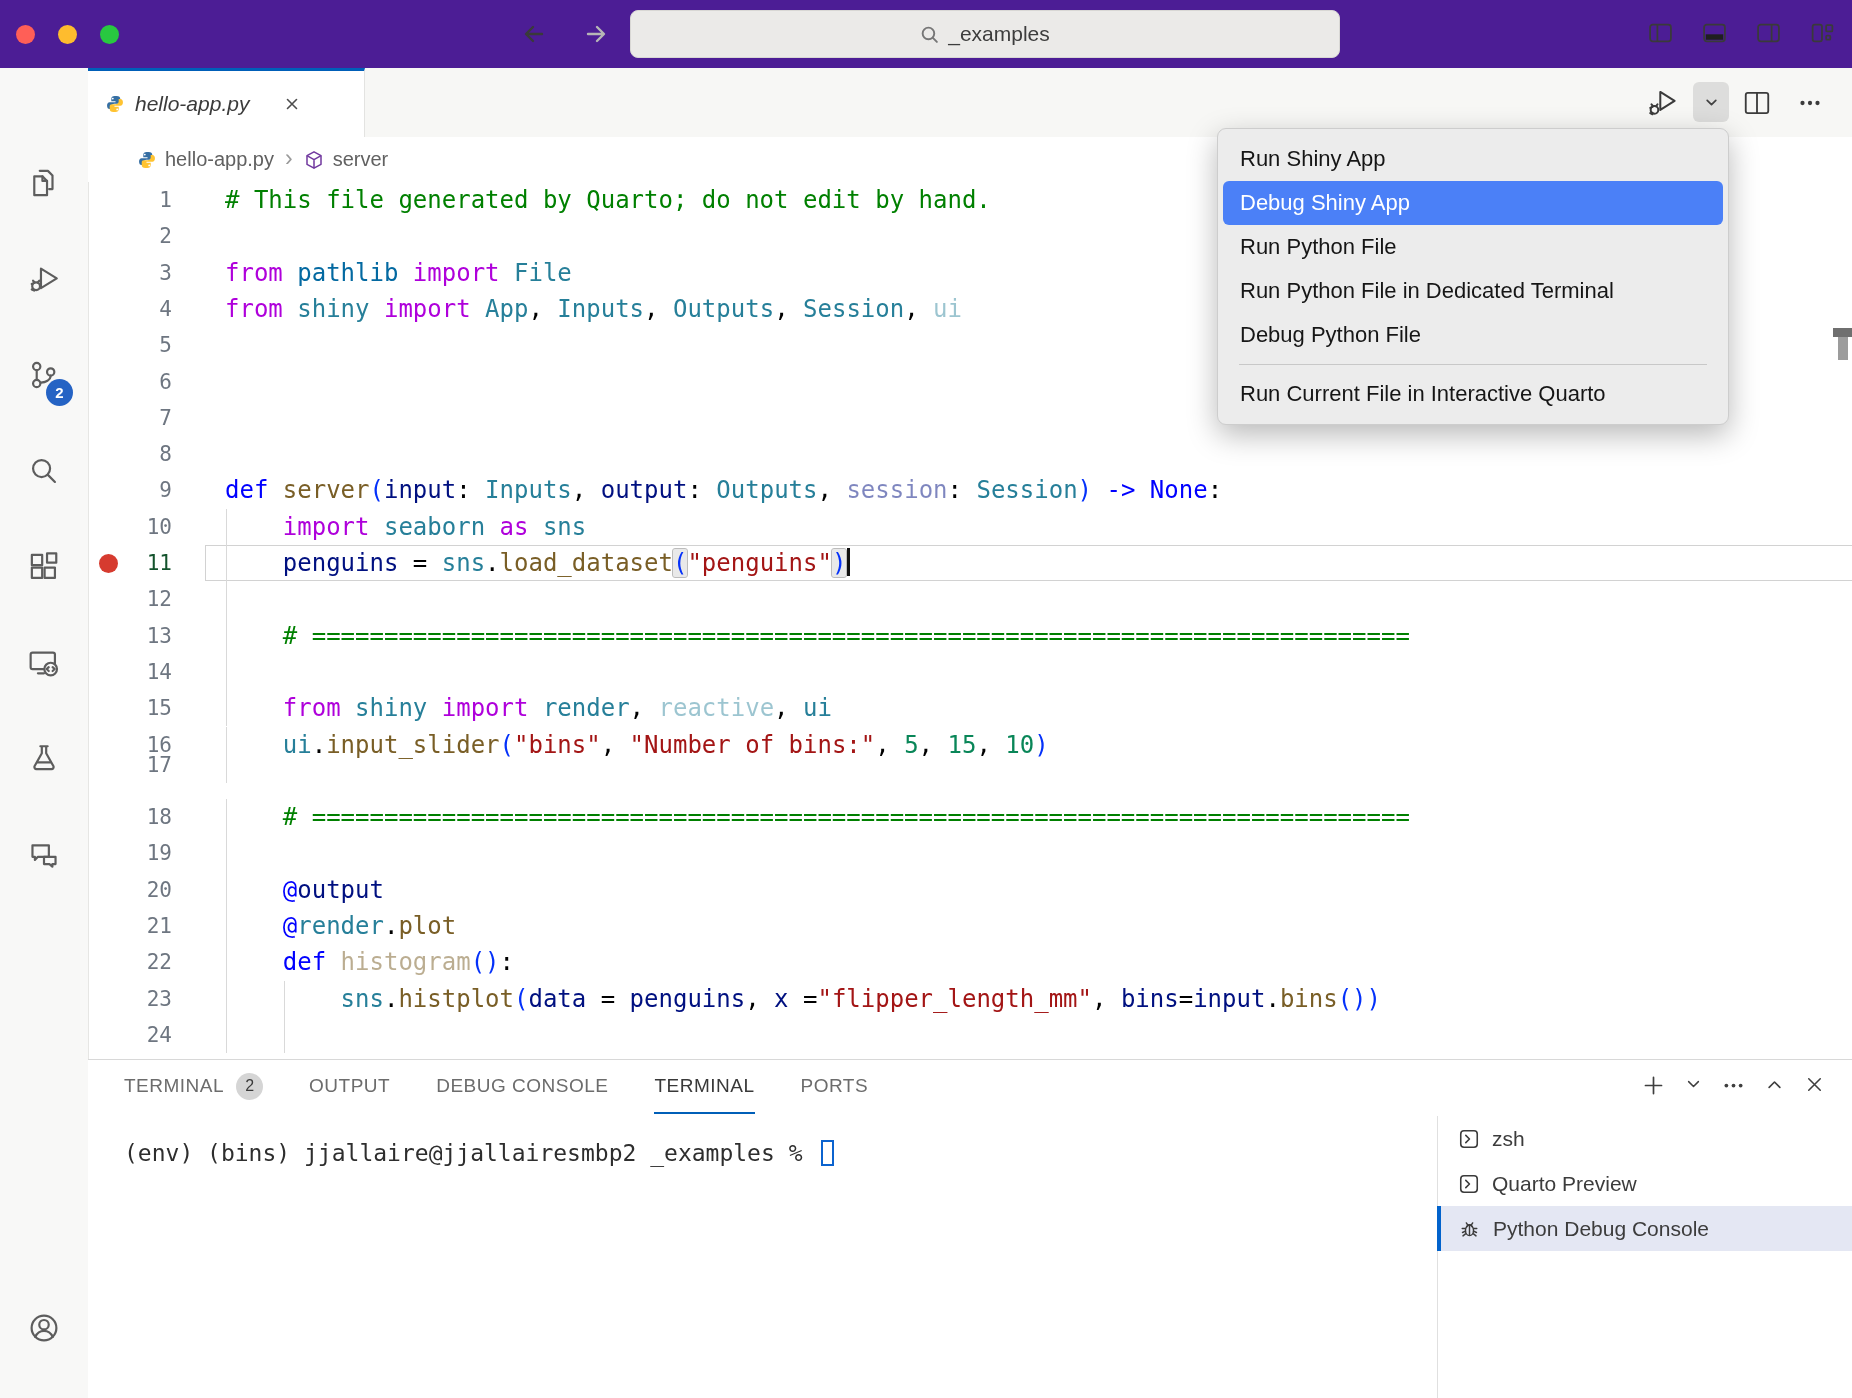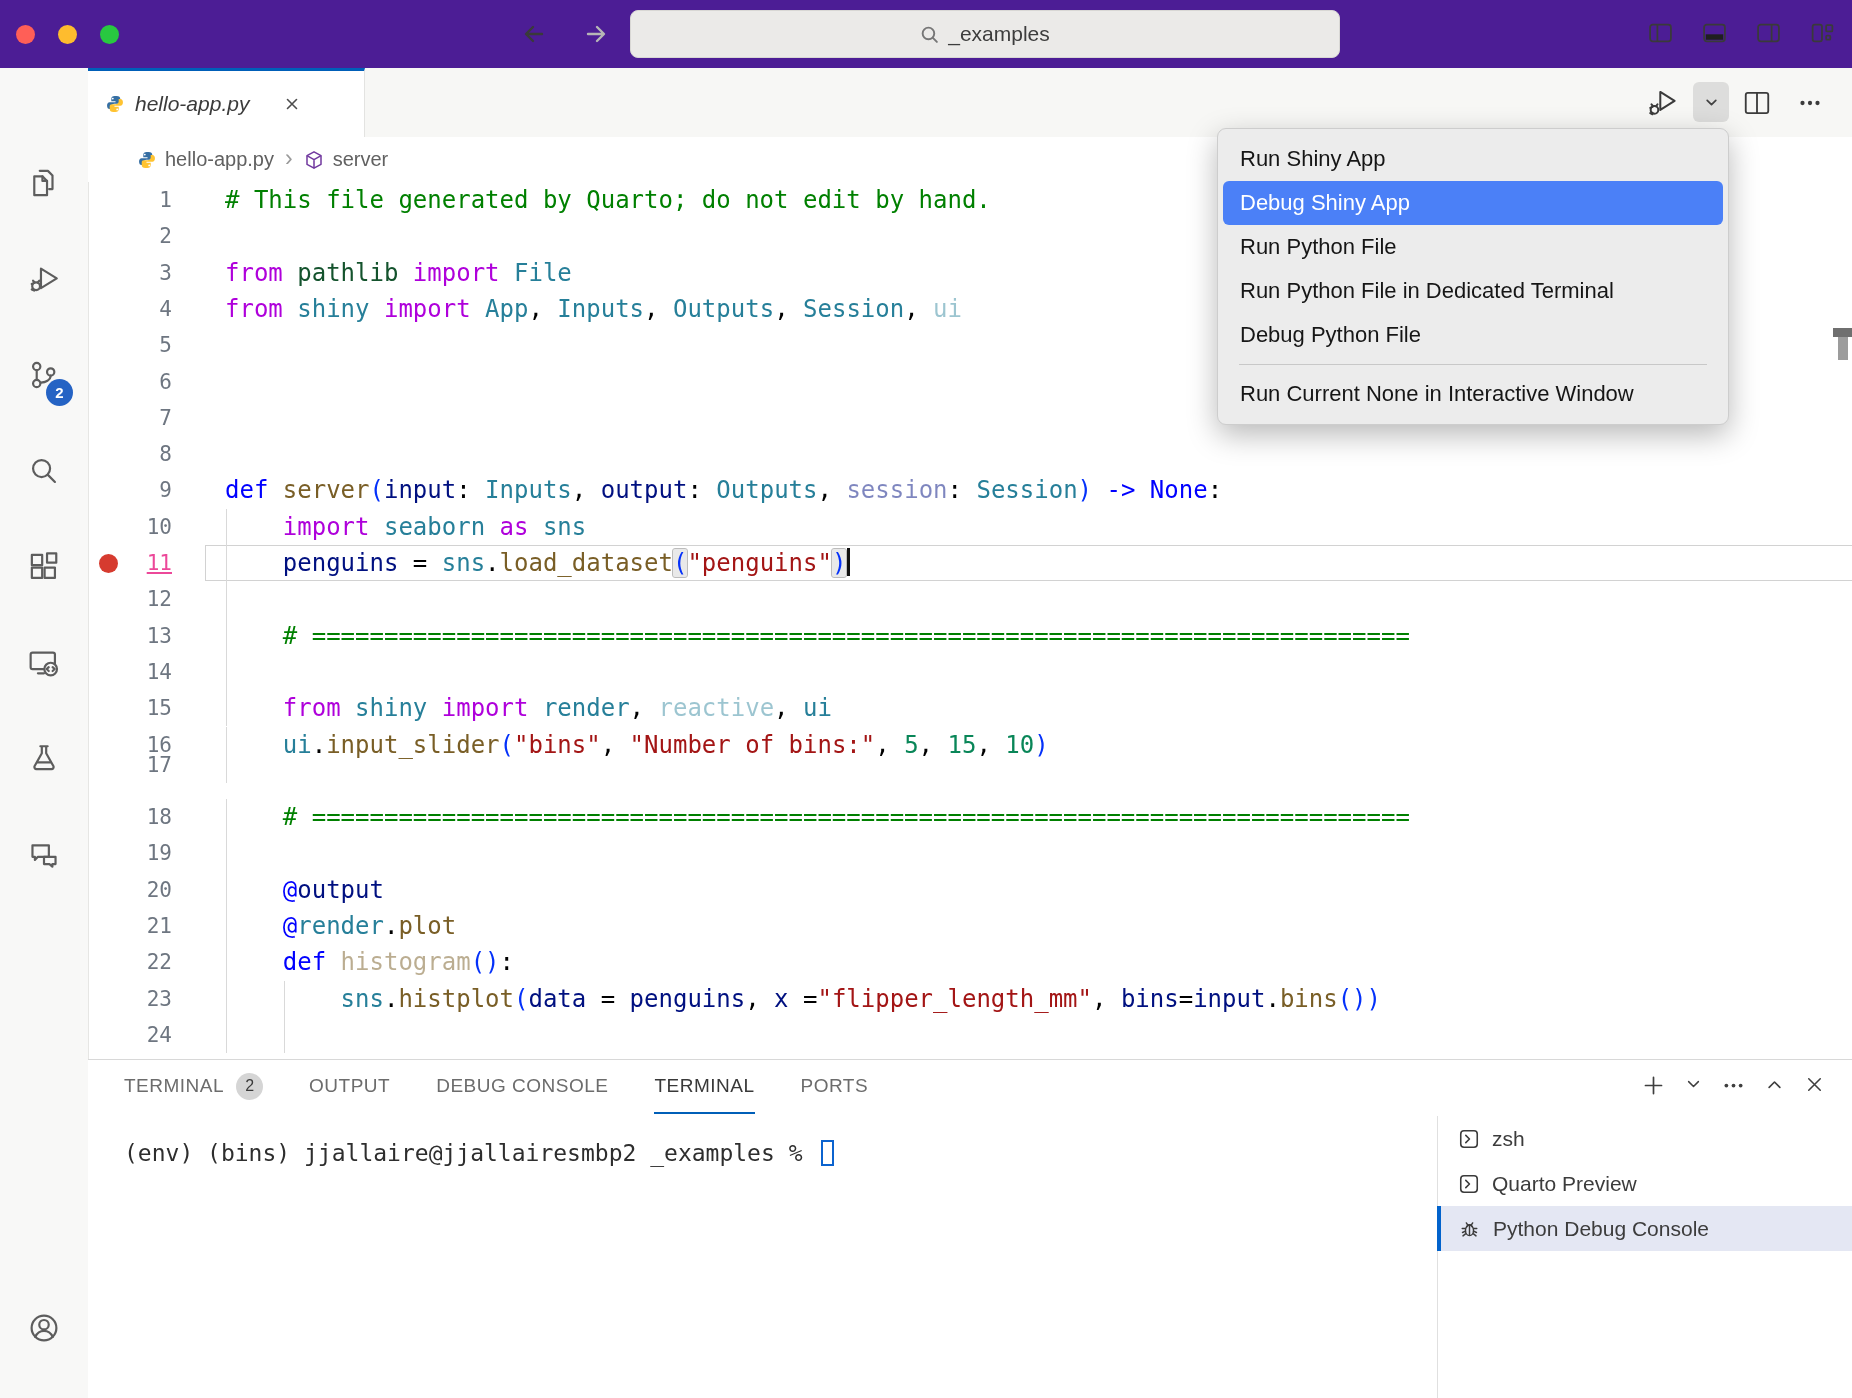--- a/index.html
+++ b/index.html
@@ -33,21 +33,21 @@
             display:flex;align-items:center;justify-content:center;}
   
   .breadcrumb{left:88px;top:137px;right:0;height:45px;background:#fff;display:flex;align-items:center;
               padding-left:50px;gap:9px;color:#616161;font-size:20px;}
   .crumb-sep{color:#9a9a9a;font-size:23px;line-height:20px;margin:0 2px 4px 2px;}
   
   .codearea{left:88px;top:182px;right:0;height:877px;overflow:hidden;}
   .row{position:absolute;left:0;right:0;height:36.3px;}
   .ln{position:absolute;left:0;top:0;width:84px;text-align:right;font-family:"DejaVu Sans Mono",monospace;
       font-size:21px;line-height:36.3px;color:#6e7681;}
-  .ln.active{color:#ec4899;text-decoration:underline;}
+  .ln.active{color:#14532d;}
   .bp{position:absolute;left:11px;top:9px;width:19px;height:19px;border-radius:50%;background:var(--breakpoint);}
   .guide{position:absolute;top:0;bottom:0;width:1px;background:#d9d9d9;}
   .clbox{position:absolute;left:117px;right:0;top:0;bottom:0;border:1px solid #d2d2d2;border-right:none;box-sizing:border-box;}
   .code{position:absolute;left:137px;top:0;white-space:pre;font-family:"DejaVu Sans Mono",monospace;
         font-size:24px;line-height:36.3px;color:#000;}
   .bracket-box{background:#e9e9e9;outline:1px solid #bcbcbc;border-radius:2px;}
   .caret{display:inline-block;width:3px;height:28px;background:#101010;vertical-align:-5px;margin-left:1px;}
   .scrollmark-bar{left:1833px;top:328px;width:19px;height:9px;background:#6f6f6f;}
   .scrollmark-stem{left:1838px;top:337px;width:10px;height:23px;background:#9c9c9c;}
   
@@ -290,21 +290,21 @@
     <div class="row" style="top: 0px;">
       <div class="ln">1</div>
       <div class="code"><span style="color: rgb(0, 128, 0);"># This file generated by Quarto; do not edit by hand.</span></div>
     </div>
     <div class="row" style="top: 36.3px;">
       <div class="ln">2</div>
       <div class="code"></div>
     </div>
     <div class="row" style="top: 72.6px;">
       <div class="ln">3</div>
-      <div class="code"><span style="color: rgb(175, 0, 219);">from </span><span style="color: #14532d;">pathlib</span><span style="color: rgb(175, 0, 219);"> import </span><span style="color: rgb(38, 127, 153);">File</span></div>
+      <div class="code"><span style="color: rgb(175, 0, 219);">from </span><span style="color: #0369a1;">pathlib</span><span style="color: rgb(175, 0, 219);"> import </span><span style="color: rgb(38, 127, 153);">File</span></div>
     </div>
     <div class="row" style="top: 108.9px;">
       <div class="ln">4</div>
       <div class="code"><span style="color: rgb(175, 0, 219);">from </span><span style="color: rgb(38, 127, 153);">shiny</span><span style="color: rgb(175, 0, 219);"> import </span><span style="color: rgb(38, 127, 153);">App</span><span style="color: rgb(0, 0, 0);">, </span><span style="color: rgb(38, 127, 153);">Inputs</span><span style="color: rgb(0, 0, 0);">, </span><span style="color: rgb(38, 127, 153);">Outputs</span><span style="color: rgb(0, 0, 0);">, </span><span style="color: rgb(38, 127, 153);">Session</span><span style="color: rgb(0, 0, 0);">, </span><span style="color: rgb(38, 127, 153); opacity: 0.45;">ui</span></div>
     </div>
     <div class="row" style="top: 145.2px;">
       <div class="ln">5</div>
       <div class="code"></div>
     </div>
     <div class="row" style="top: 181.5px;">
@@ -406,21 +406,21 @@
 <div class="abs scrollmark-bar"></div>
 <div class="abs scrollmark-stem"></div>
 
 <div class="abs menu" id="menu">
     <div class="menu-item">Run Shiny App</div>
     <div class="menu-item selected">Debug Shiny App</div>
     <div class="menu-item">Run Python File</div>
     <div class="menu-item">Run Python File in Dedicated Terminal</div>
     <div class="menu-item">Debug Python File</div>
     <div class="menu-sep"></div>
-    <div class="menu-item">Run Current None in Interactive Window</div>
+    <div class="menu-item">Run Current File in Interactive Quarto</div>
   </div>
 
 <div class="abs panel">
   <div class="panel-tabs" id="panel-tabs">
       <div class="ptab">
         <span>TERMINAL</span>
         <span class="pbadge">2</span>
       </div>
       <div class="ptab">
         <span>OUTPUT</span>

